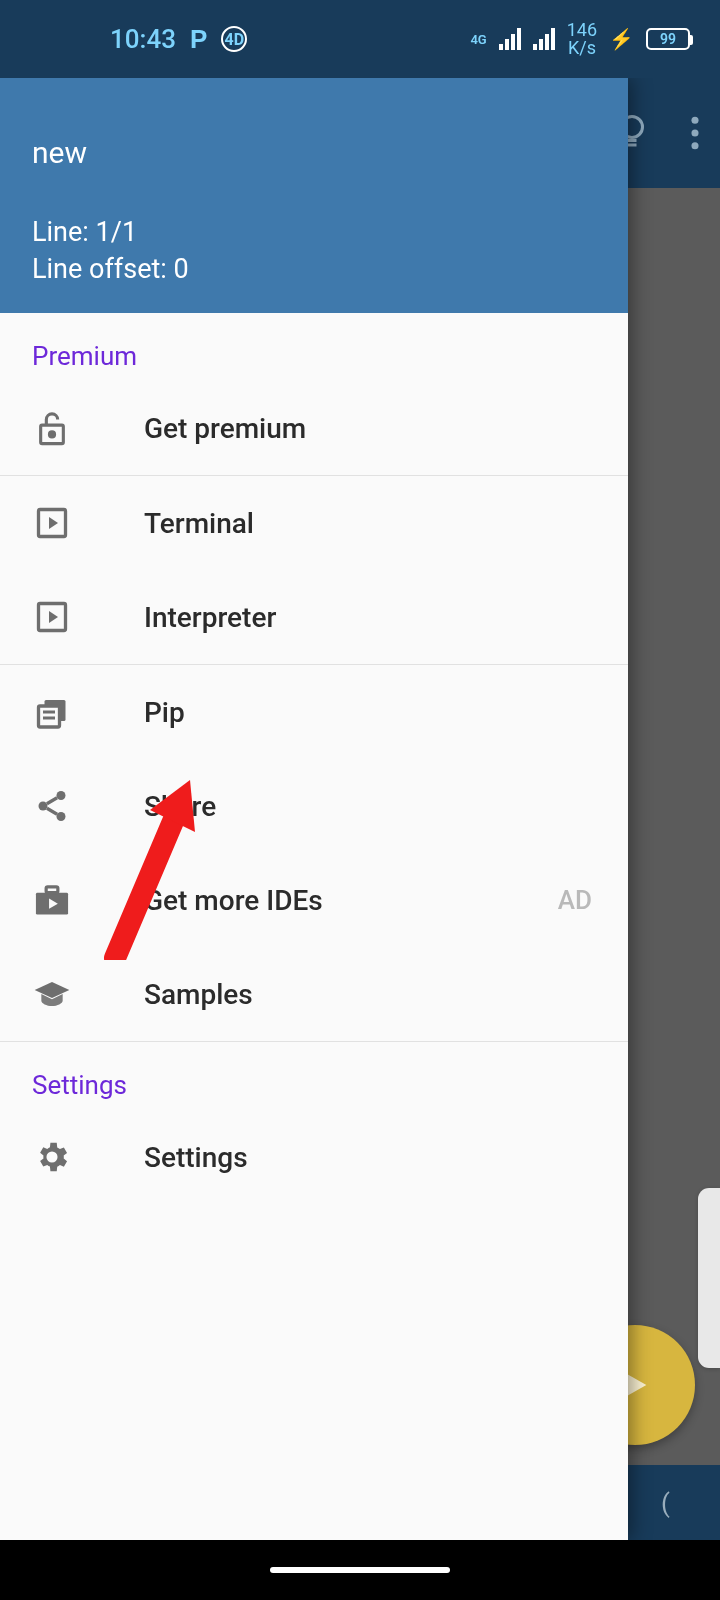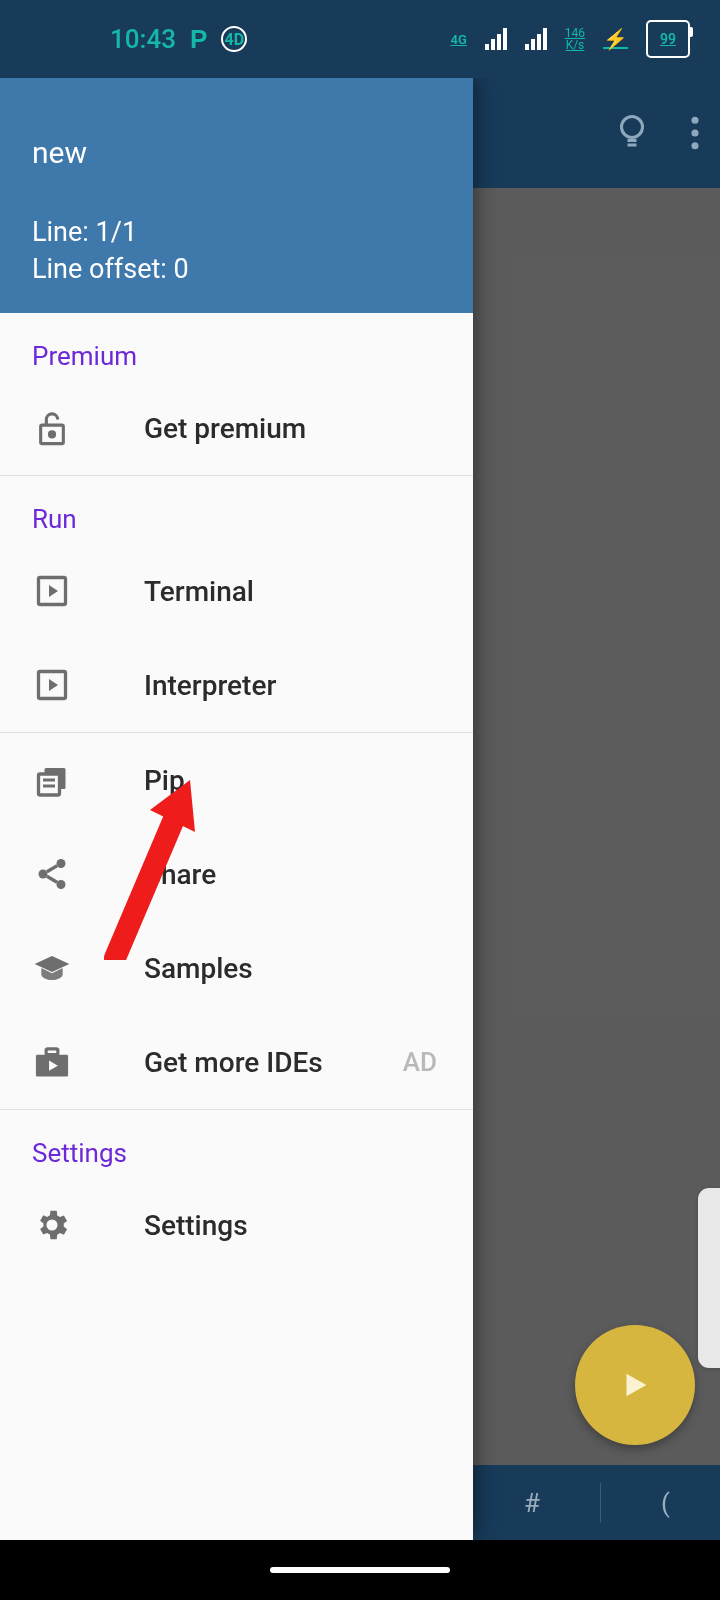--- a/index.html
+++ b/index.html
@@ -2,30 +2,30 @@
 <html><head>
 <meta charset="utf-8">
 <style>
   * { margin: 0; padding: 0; box-sizing: border-box; }
   html, body { width: 720px; height: 1600px; overflow: hidden; font-family: Roboto, Arial, sans-serif; background: #000; }
   .screen { position: relative; width: 720px; height: 1600px; }
 
   
   .status-bar {
     position: absolute; top: 0; left: 0; right: 0; height: 78px;
-    background: #183b5a; color: #14b8a6; display: flex; align-items: center;
+    background: #183b5a; color: #7dd3fc; display: flex; align-items: center;
     padding: 0 30px; justify-content: space-between; z-index: 50;
   }
   .status-left { display: flex; align-items: center; gap: 14px; font-size: 26px; font-weight: 500; padding-left: 80px;}
-  .status-right { display: flex; align-items: center; gap: 18px; font-size: 18px; text-decoration: underline; }
+  .status-right { display: flex; align-items: center; gap: 12px; font-size: 18px; }
   .sig-icon { display:inline-flex; align-items:flex-end; gap:2px; height:22px;}
   .sig-icon span{ width:4px; background:#fff; display:inline-block;}
-  .batt { border:2px solid #fff; border-radius:5px; width:44px; height:38px; display:flex; align-items:center; justify-content:center; font-size:14px; font-weight:600; position:relative;}
+  .batt { border:2px solid #fff; border-radius:5px; width:44px; height:22px; display:flex; align-items:center; justify-content:center; font-size:14px; font-weight:600; position:relative;}
   .batt::after{ content:""; position:absolute; right:-5px; top:5px; width:3px; height:10px; background:#fff; border-radius:0 2px 2px 0;}
-  .small-stack{ display:flex; flex-direction:column; line-height:1; font-size:12px; align-items:center;}
+  .small-stack{ display:flex; flex-direction:column; line-height:1; font-size:18px; align-items:center;}
   .bolt{ font-size:20px;}
 
   
   .app-base {
     position: absolute; top: 78px; left: 0; right: 0; bottom: 60px;
     background: #888;
   }
   .app-header {
     position: absolute; top: 0; left: 0; right: 0; height: 110px;
     background: #183b5a; display:flex; align-items:center; justify-content:flex-end;
@@ -58,21 +58,21 @@
 
   
   .navbar {
     position:absolute; left:0; right:0; bottom:0; height:60px; background:#000;
     display:flex; align-items:center; justify-content:center;
   }
   .nav-pill{ width:180px; height:6px; background:#fff; border-radius:3px;}
 
   
   .drawer {
-    position:absolute; top:78px; left:0; width:473px; bottom:60px;
+    position:absolute; top:78px; left:0; width:628px; bottom:60px;
     background:#fafafa; box-shadow: 4px 0 18px rgba(0,0,0,0.4);
     display:flex; flex-direction:column;
   }
   .drawer-header{
     background:#3f79ac; color:#fff; padding: 30px 32px 26px 32px;
     height:235px; display:flex; flex-direction:column; justify-content:flex-end; gap:20px;
   }
   .drawer-header .title{ font-size:30px; font-weight:400; margin-bottom: 24px;}
   .drawer-header .sub{ color:#ffffff; font-size:27px; line-height:1.35;}
   .section-label{
@@ -181,21 +181,20 @@
           <rect x="4" y="12" width="16" height="13" rx="1"></rect>
             <path d="M8 12V8a4 4 0 0 1 8 0"></path>
             <circle cx="12" cy="18.5" r="1.8" fill="#6e6e6e"></circle>
         </svg>
       </span>
       <span class="lbl">Get premium</span>
     </div>
 
     <div class="divider"></div>
 
-    <div class="section-label">Run</div>
 
     <div class="menu-item">
       <span class="ic">
         <svg width="36" height="36" viewBox="0 0 24 24" fill="none" stroke="#6e6e6e" stroke-width="2.2">
           <rect x="3" y="3" width="18" height="18" rx="1"></rect>
             <path d="M10 8l6 4-6 4z" fill="#6e6e6e" stroke="none"></path>
         </svg>
       </span>
       <span class="lbl">Terminal</span>
     </div>
@@ -232,40 +231,40 @@
             <circle cx="18" cy="19" r="3"></circle>
           <path d="M8.6 10.5l6.8-4M8.6 13.5l6.8 4" stroke="#6e6e6e" stroke-width="2.2"></path>
         </svg>
       </span>
       <span class="lbl">Share</span>
     </div>
 
 
     <div class="menu-item">
       <span class="ic">
-        <svg width="40" height="32" viewBox="0 0 30 22" fill="#6e6e6e">
-          <path d="M15 2L2 8l13 6 13-6z"></path>
-            <path d="M7 11v5c0 2 4 4 8 4s8-2 8-4v-5l-8 4z" fill="#6e6e6e" opacity="0.9"></path>
-        </svg>
-      </span>
-      <span class="lbl">Samples</span>
-    </div>
-
-    <div class="menu-item">
-      <span class="ic">
         <svg width="38" height="36" viewBox="0 0 26 24" fill="#6e6e6e">
           <rect x="2" y="7" width="22" height="15" rx="1"></rect>
             <rect x="9" y="3" width="8" height="4" rx="1" fill="none" stroke="#6e6e6e" stroke-width="2.2"></rect>
           <path d="M11 11l6 3.5-6 3.5z" fill="#fafafa"></path>
         </svg>
       </span>
       <span class="lbl">Get more IDEs</span>
       <span class="ad">AD</span>
     </div>
 
+    <div class="menu-item">
+      <span class="ic">
+        <svg width="40" height="32" viewBox="0 0 30 22" fill="#6e6e6e">
+          <path d="M15 2L2 8l13 6 13-6z"></path>
+            <path d="M7 11v5c0 2 4 4 8 4s8-2 8-4v-5l-8 4z" fill="#6e6e6e" opacity="0.9"></path>
+        </svg>
+      </span>
+      <span class="lbl">Samples</span>
+    </div>
+
     <div class="divider"></div>
 
     <div class="section-label">Settings</div>
 
     <div class="menu-item">
       <span class="ic">
         <svg width="38" height="38" viewBox="0 0 24 24" fill="#6e6e6e">
           <path d="M19.4 13a7.5 7.5 0 0 0 0-2l2.1-1.6-2-3.4-2.5 1a7.5 7.5 0 0 0-1.7-1L15 3h-4l-.3 2.9a7.5 7.5 0 0 0-1.7 1l-2.5-1-2 3.4L6.6 11a7.5 7.5 0 0 0 0 2l-2.1 1.6 2 3.4 2.5-1a7.5 7.5 0 0 0 1.7 1L11 21h4l.3-2.9a7.5 7.5 0 0 0 1.7-1l2.5 1 2-3.4zM12 15.5A3.5 3.5 0 1 1 15.5 12 3.5 3.5 0 0 1 12 15.5z"></path>
         </svg>
       </span>

